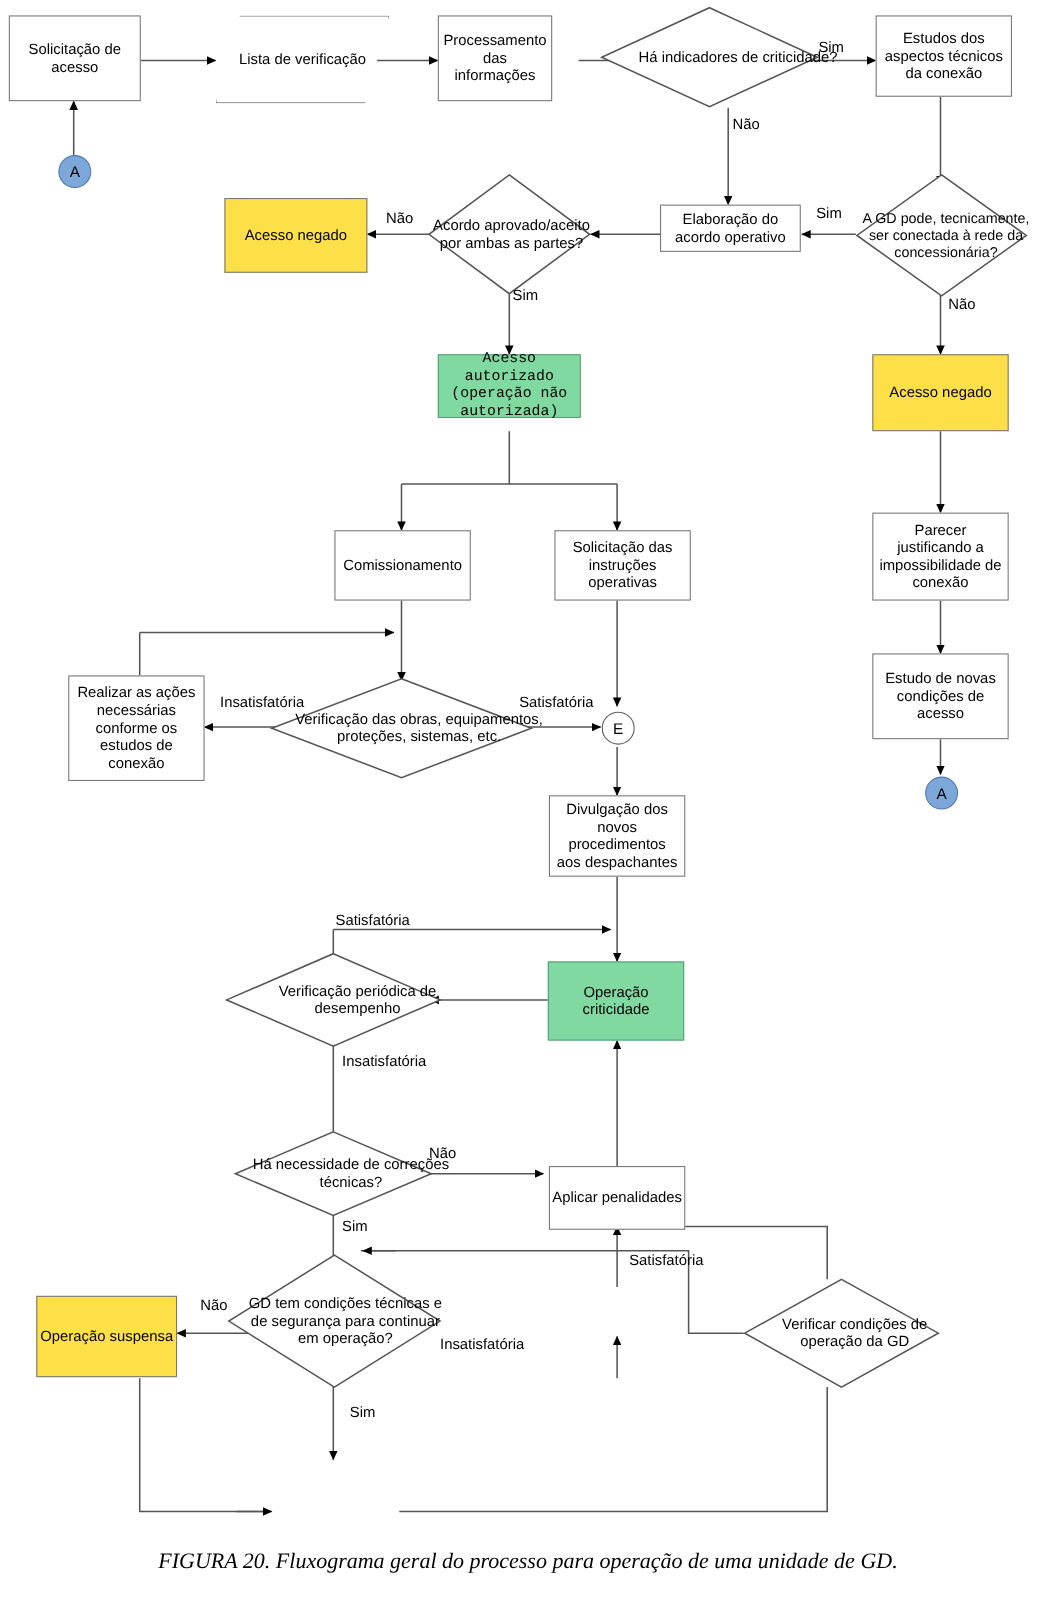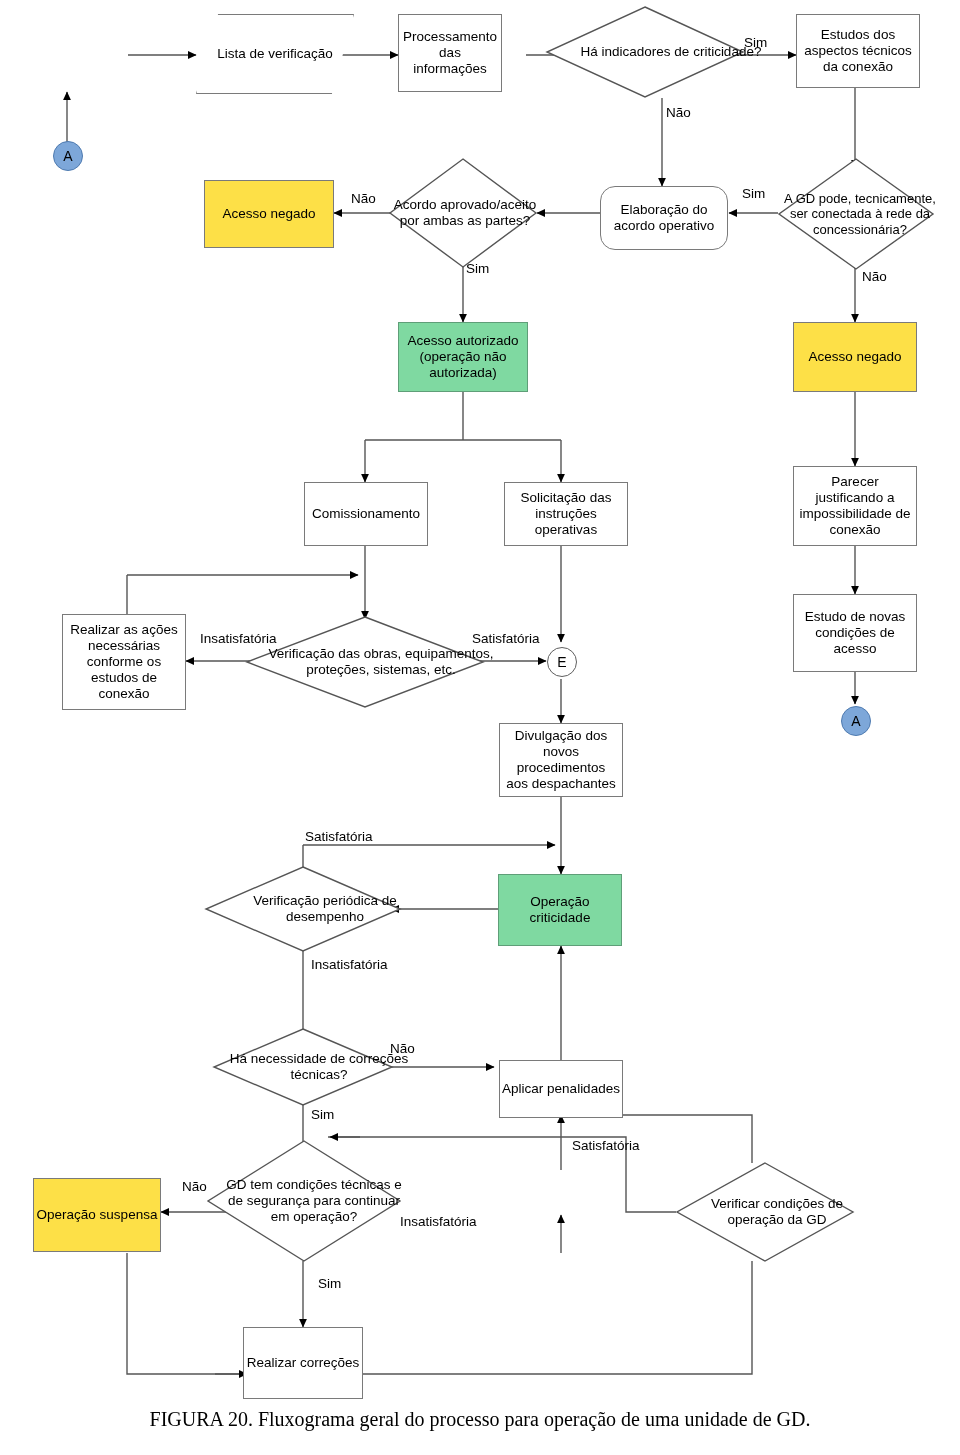--- a/index.html
+++ b/index.html
@@ -17,21 +17,21 @@
              display:flex;align-items:center;justify-content:center;text-align:center;
              line-height:1.18;pointer-events:none;}
   .para{position:absolute;display:flex;align-items:center;justify-content:center;
         text-align:center;line-height:1.18;}
   .conn{position:absolute;color:#000;background:transparent;
         display:flex;align-items:center;justify-content:center;
         border-radius:50%;border:1px solid #5f5f5f;}
   .conn.blue{background:#7da7d9;border:1px solid #4f7bb0;}
   .edgelabel{position:absolute;white-space:nowrap;line-height:1;}
   .caption{position:absolute;left:0;top:1408px;width:960px;text-align:center;
-           font-family:"Liberation Serif","DejaVu Serif",serif;font-size:20px;}
+           font-family:"Liberation Serif","DejaVu Serif",serif;font-size:20px;font-style:italic;}
   svg{position:absolute;left:0;top:0;overflow:visible;}
 </style>
 </head>
 <body>
 
 <div id="flow">
 
   <svg width="960" height="1455">
     <defs>
       <marker id="arr" markerWidth="9" markerHeight="9" refX="8" refY="4.5" orient="auto" markerUnits="userSpaceOnUse">
@@ -121,20 +121,23 @@
 
       <path d="M752,1163 L752,1115 L561,1115"></path>
     </g>
     <g stroke="#555" stroke-width="1.4" fill="none" marker-end="url(#arr)">
 
       <path d="M215,1374 L247,1374"></path>
       <path d="M360,1137 L330,1137"></path>
     </g>
   </svg>
 
+  <div class="node proc" style="left:8px;top:14px;width:120px;height:78px;font-size:13.5px;padding:4px 6px;">
+    <span>Solicitação de acesso</span>
+  </div>
 
   <div class="para" style="left:196px;top:14px;width:136px;height:78px;font-size:13.5px;
               background:#fff;border:1px solid #7a7a7a;
               clip-path:polygon(14% 0,100% 0,86% 100%,0 100%);padding:0 10px;">
     <span>Lista de verificação</span>
   </div>
 
   <div class="node proc" style="left:398px;top:14px;width:104px;height:78px;font-size:13.5px;padding:4px 6px;">
     <span>Processamento das informações</span>
   </div>
@@ -162,34 +165,34 @@
 
   <div class="dec-wrap" style="left:389px;top:158px;width:148px;height:110px;">
     <svg width="148" height="110">
         <polygon points="74,1 147,55 74,109 1,55" fill="#fff" stroke="#555" stroke-width="1.4"></polygon>
       </svg>
     <div class="dec-label" style="font-size:13.5px;padding:0 2px;">
       <span>Acordo aprovado/aceito por ambas as partes?</span>
     </div>
   </div>
 
-  <div class="node proc" style="left:600px;top:186px;width:128px;height:64px;font-size:13.5px;padding:3px 5px;border-radius:15px;">
+  <div class="node proc" style="left:600px;top:186px;width:128px;height:43px;font-size:13.5px;padding:3px 5px;">
     <span>Elaboração do acordo operativo</span>
   </div>
 
   <div class="dec-wrap" style="left:778px;top:158px;width:156px;height:112px;">
     <svg width="156" height="112">
         <polygon points="78,1 155,56 78,111 1,56" fill="#fff" stroke="#555" stroke-width="1.4"></polygon>
       </svg>
     <div class="dec-label" style="font-size:13px;padding:0 4px;">
       <span>A GD pode, tecnicamente, ser conectada à rede da concessionária?</span>
     </div>
   </div>
 
-  <div class="node proc green" style="left:398px;top:322px;width:130px;height:70px;font-size:13.5px;padding:2px 4px;">
+  <div class="node proc green" style="left:398px;top:322px;width:130px;height:58px;font-size:13.5px;padding:2px 4px;font-family:Liberation Mono, monospace;">
     <span>Acesso autorizado (operação não autorizada)</span>
   </div>
 
   <div class="node proc red" style="left:793px;top:322px;width:124px;height:70px;font-size:13.5px;">
     <span>Acesso negado</span>
   </div>
 
   <div class="node proc" style="left:304px;top:482px;width:124px;height:64px;font-size:13.5px;">
     <span>Comissionamento</span>
   </div>
@@ -272,23 +275,20 @@
 
   <div class="dec-wrap" style="left:676px;top:1162px;width:178px;height:100px;">
     <svg width="178" height="100">
         <polygon points="89,1 177,50 89,99 1,50" fill="#fff" stroke="#555" stroke-width="1.4"></polygon>
       </svg>
     <div class="dec-label" style="font-size:13.5px;padding:0 12px;">
       <span>Verificar condições de operação da GD</span>
     </div>
   </div>
 
-  <div class="node proc" style="left:243px;top:1327px;width:120px;height:72px;font-size:13.5px;">
-    <span>Realizar correções</span>
-  </div>
 
   <div class="edgelabel" style="left:744px;top:36px;font-size:13.5px;">
     <span>Sim</span></div>
 
   <div class="edgelabel" style="left:666px;top:106px;font-size:13.5px;">
     <span>Não</span></div>
 
   <div class="edgelabel" style="left:351px;top:192px;font-size:13.5px;">
     <span>Não</span></div>
 

